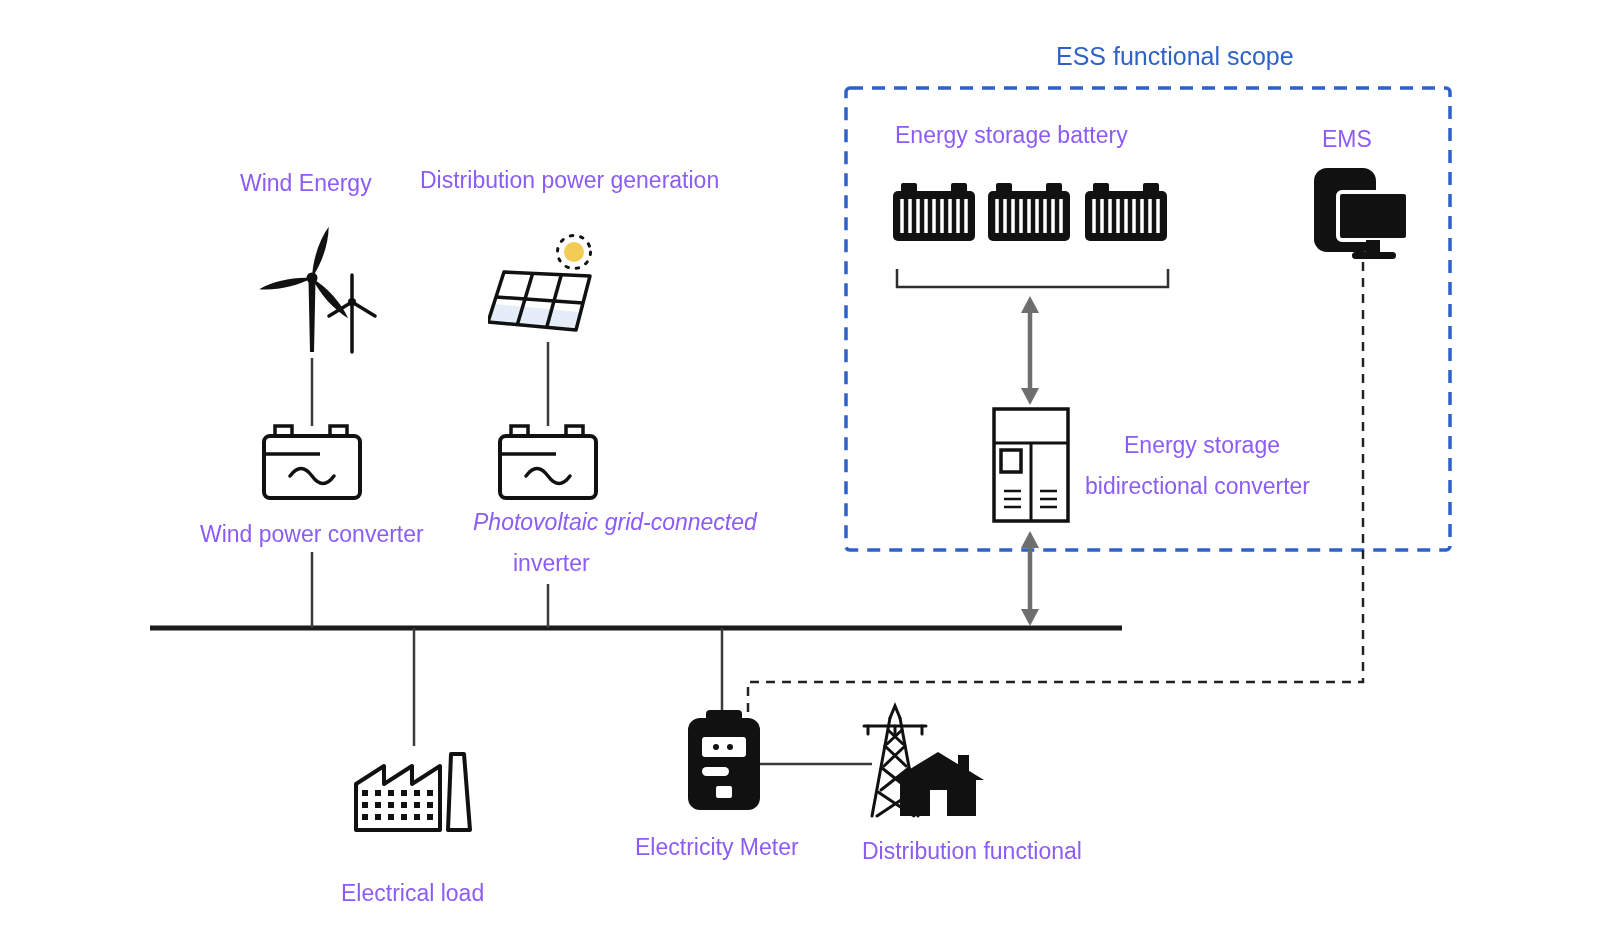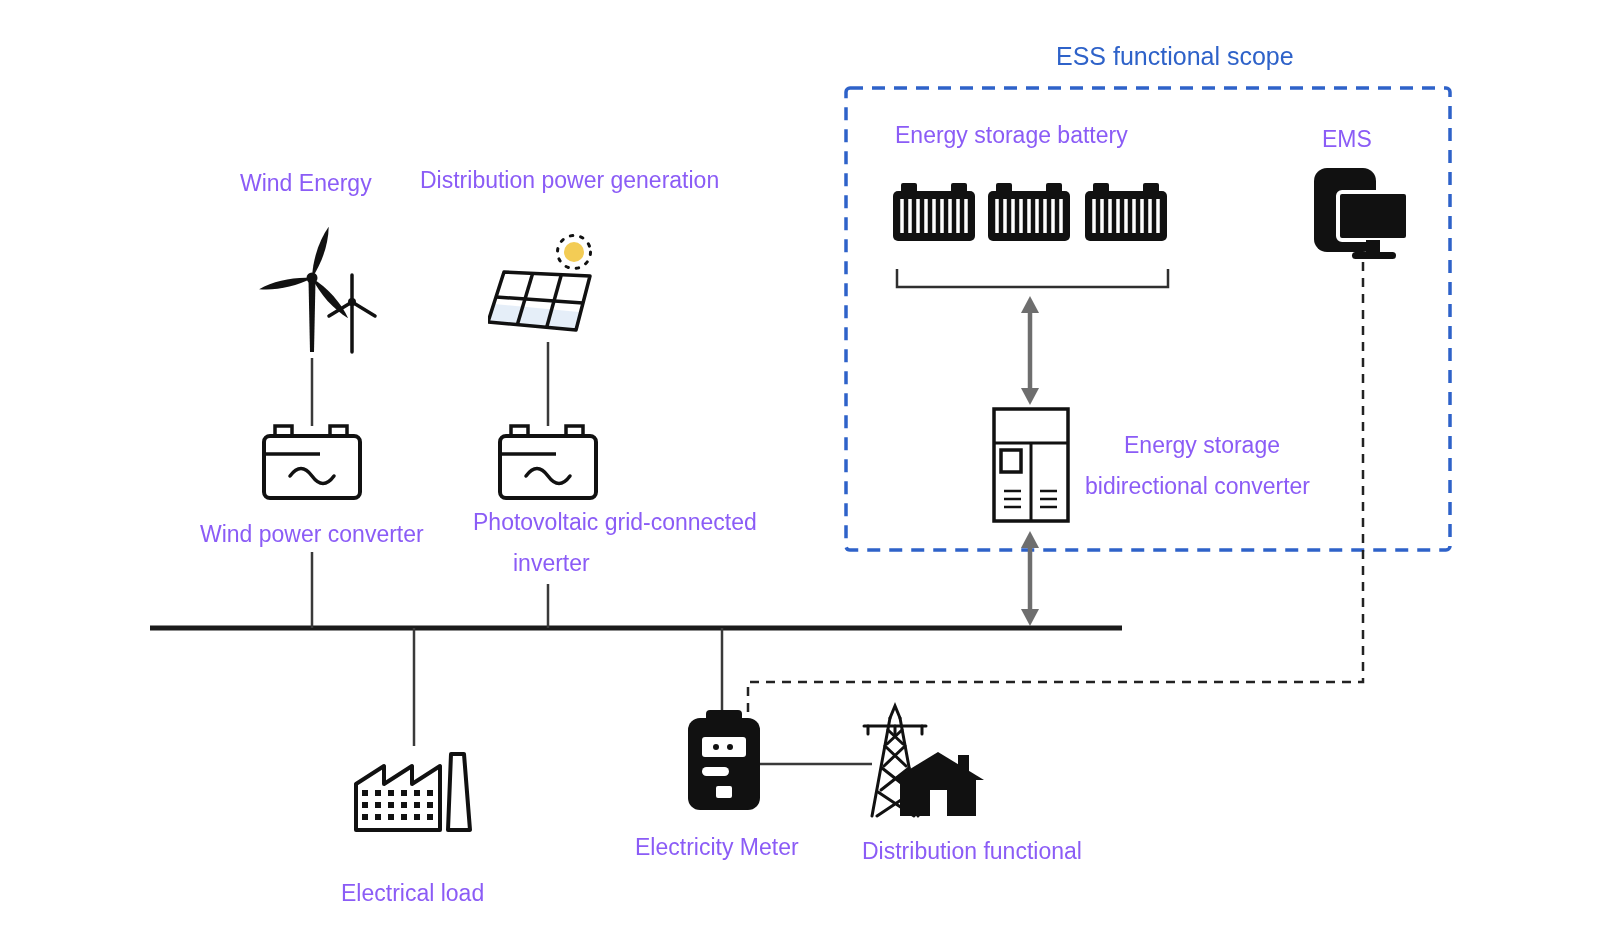--- a/index.html
+++ b/index.html
@@ -238,21 +238,21 @@
 <div class="label" style="left:240px; top:170px;">Wind Energy</div>
 
 <div class="label" style="left:420px; top:167px;">Distribution power generation</div>
 
 <div class="label" style="left:895px; top:122px;">Energy storage battery</div>
 
 <div class="label" style="left:1322px; top:126px;text-align:right;">EMS</div>
 
 <div class="label" style="left:180px; top:521px;margin-left:20px;">Wind power converter</div>
 
-<div class="label" style="left:473px; top:509px;">Photovoltaic grid-connected</div>
+<div class="label" style="left:473px; top:509px;font-style:italic;">Photovoltaic grid-connected</div>
 <div class="label" style="left:473px; top:550px;margin-left:40px;">inverter</div>
 
 <div class="label" style="left:1124px; top:432px;">Energy storage</div>
 <div class="label" style="left:1085px; top:473px;text-align:center;">bidirectional converter</div>
 
 <div class="label" style="left:341px; top:880px;">Electrical load</div>
 
 <div class="label" style="left:635px; top:834px;">Electricity Meter</div>
 
 <div class="label" style="left:862px; top:838px;">Distribution functional</div>

